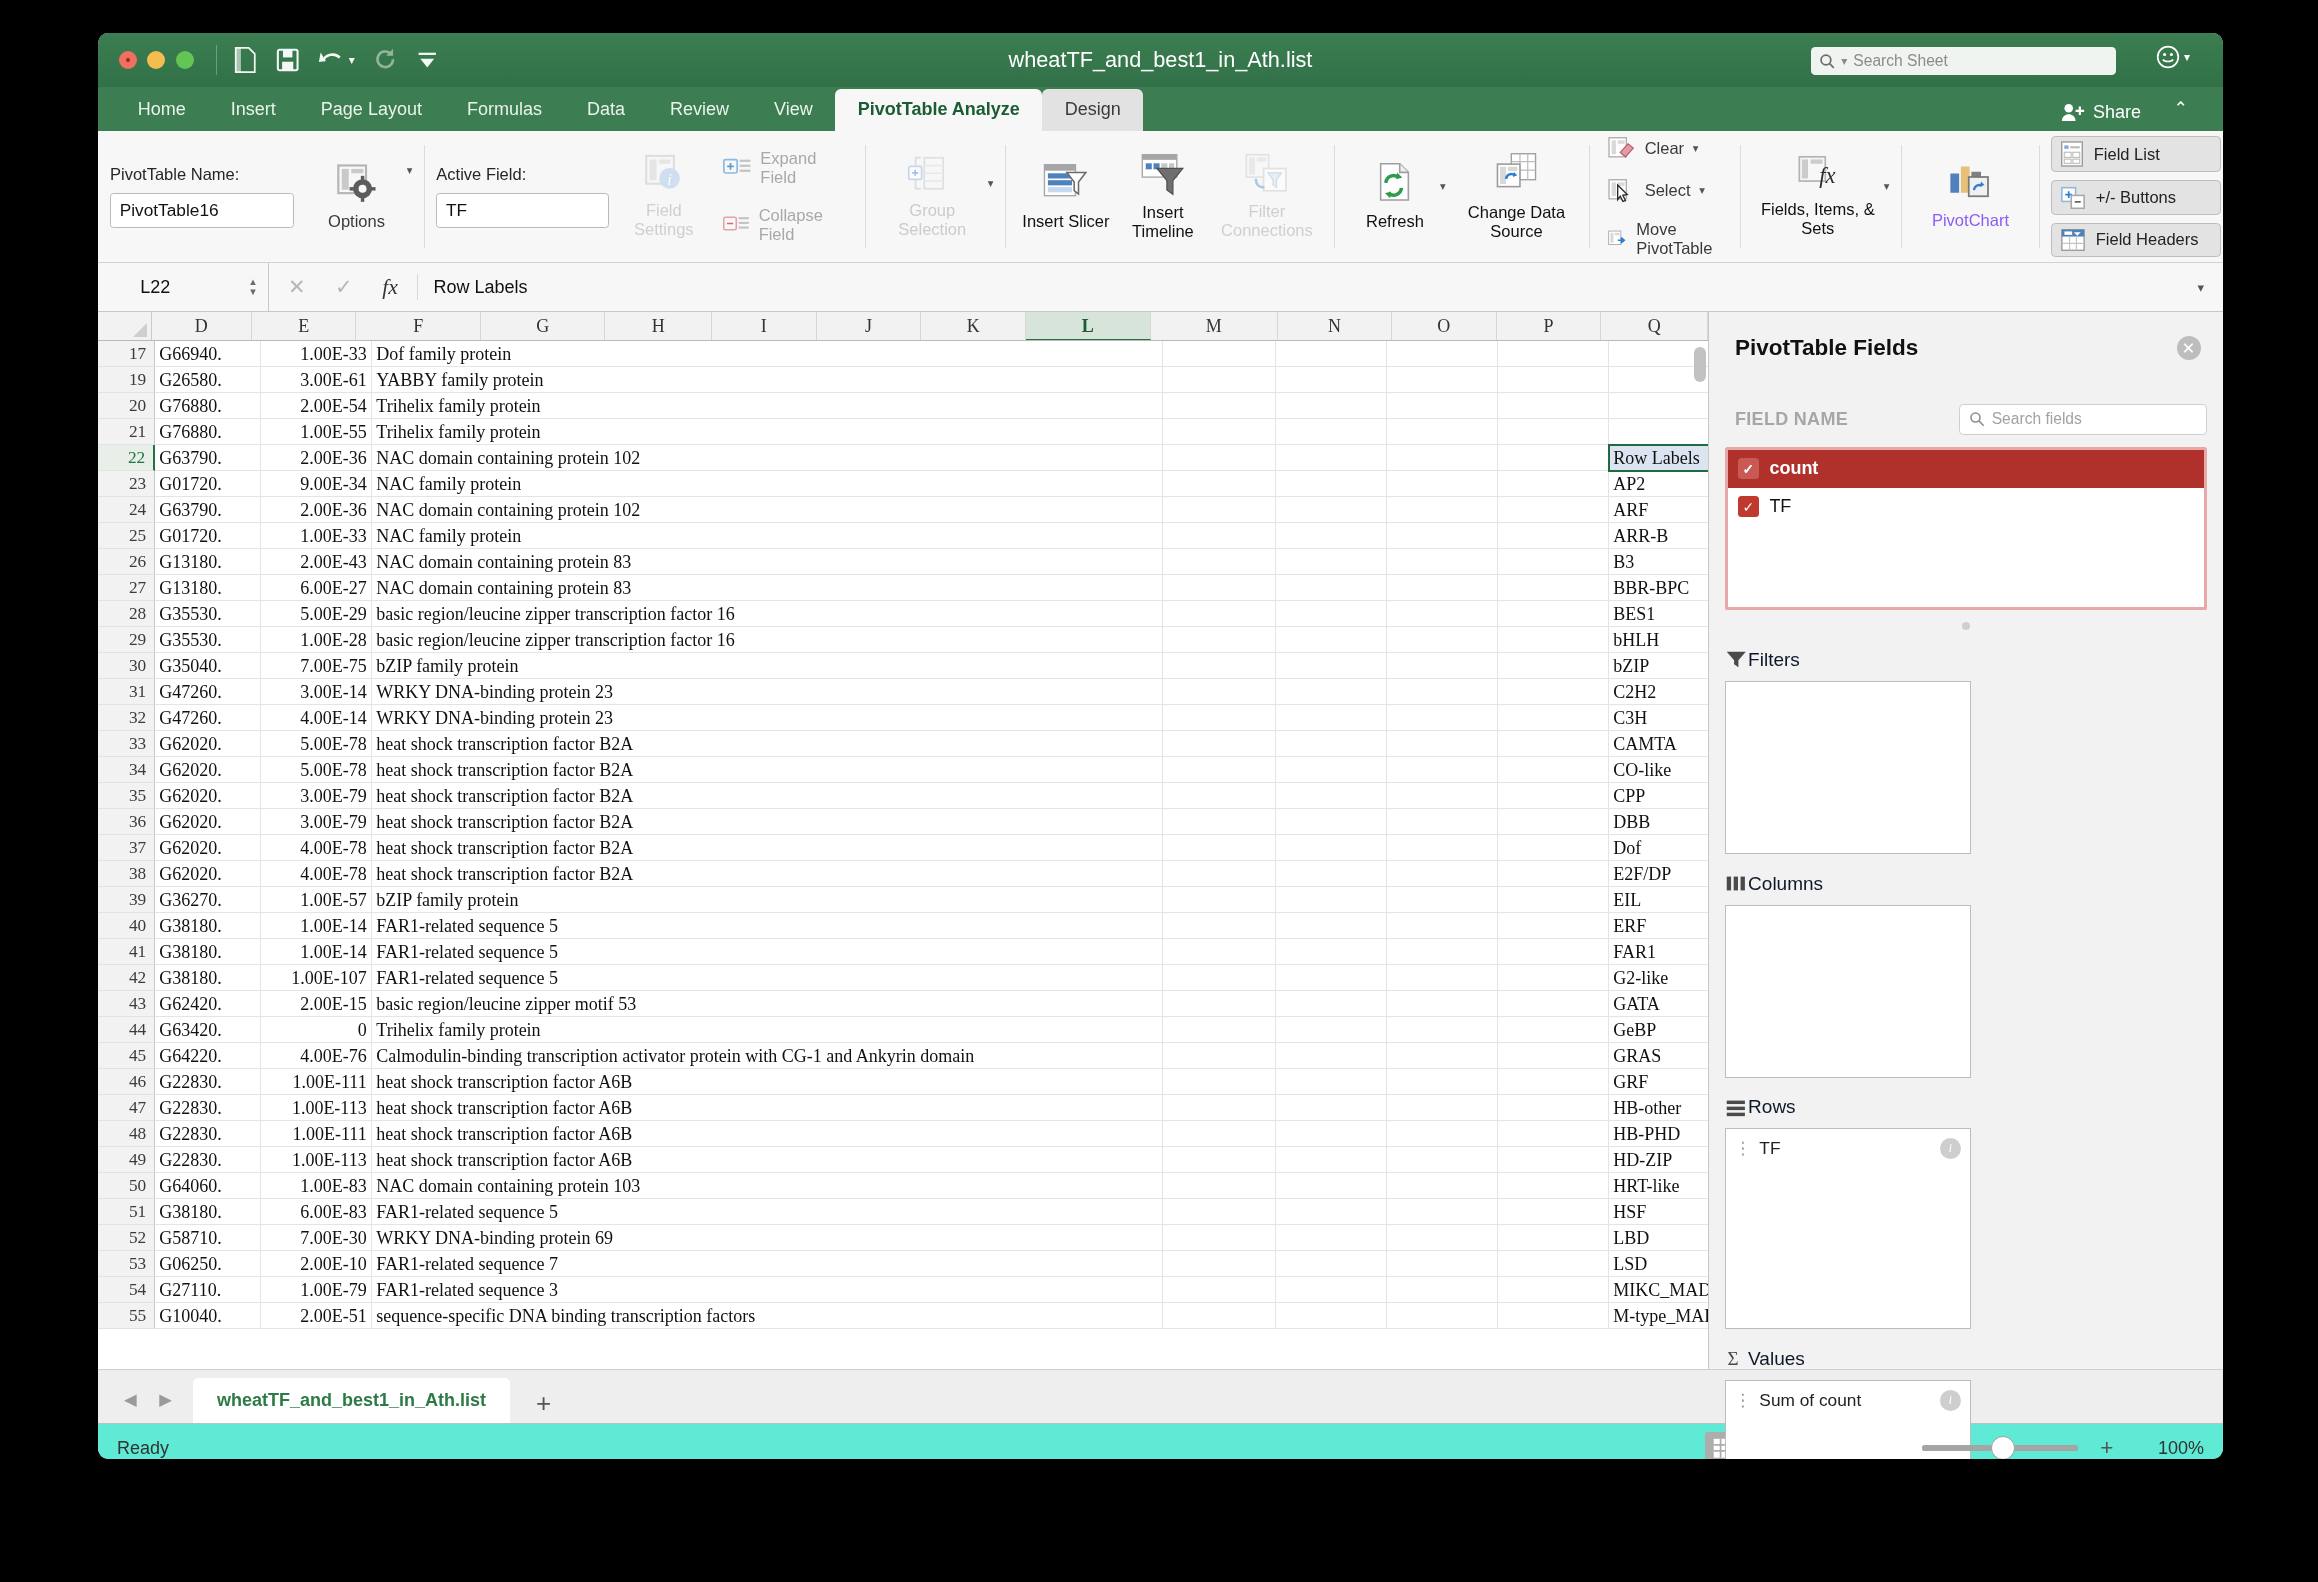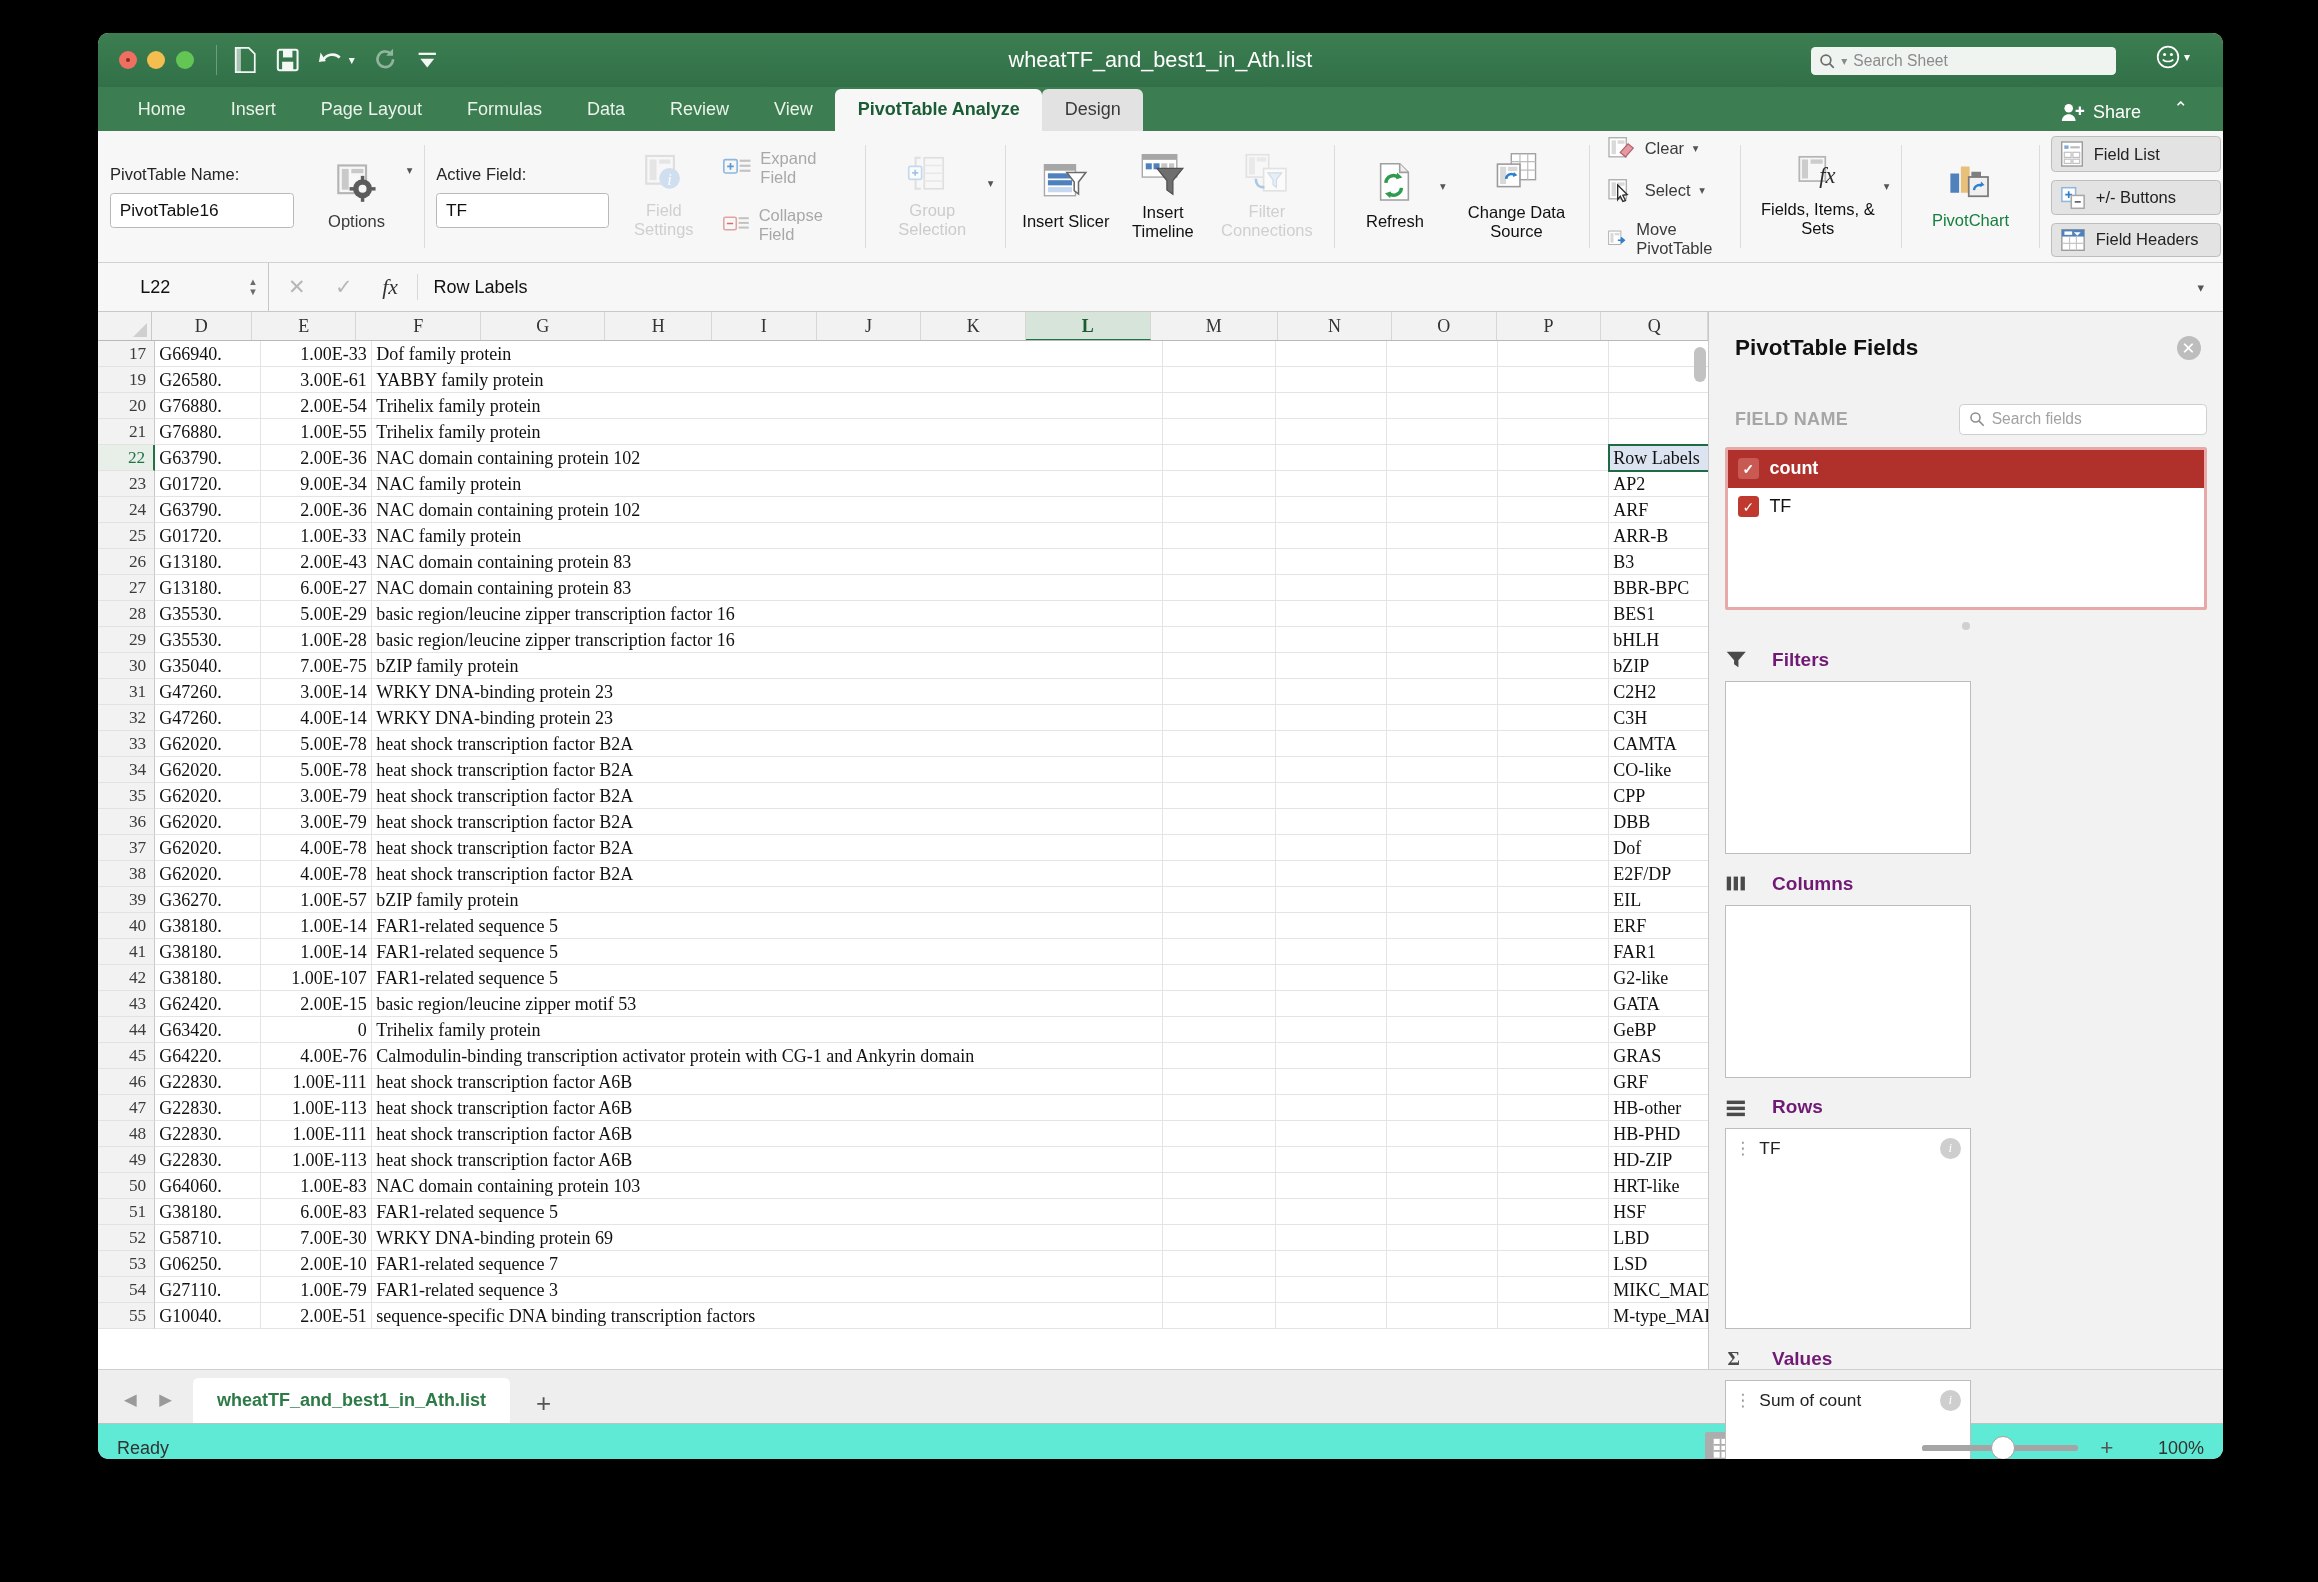--- a/index.html
+++ b/index.html
@@ -181,21 +181,21 @@
     margin-top: 12px; height: 163px; background:#fff;
     border: 3.5px solid #e6a9a7; border-radius:2.6px; overflow:hidden;
   }
   .fitem { display:flex; align-items:center; gap:10.4px; height:38px; padding: 0 10.4px; font-size:18px; color:#111; }
   .fitem.on { background:#b0312c; color:#fff; font-weight:700; }
   .chk { width:21px;height:21px;border-radius:3.5px;background:#c0392f;color:#fff;display:flex;align-items:center;justify-content:center;font-size:14px;}
   .fitem.on .chk { background:#c85a53; }
   .dragdot { width: 8.7px;height:8.7px;border-radius:50%;background:#cfcfcf;margin: 12px auto 8.7px auto;}
   .areas { display:flex; flex-wrap:wrap; gap: 8.7px 15.6px; }
   .area { width: 246px; }
-  .area-hdr { display:flex; align-items:center; gap:25px; font-size:19px; color:#701a75; height:42px;font-weight:bold; }
+  .area-hdr { display:flex; align-items:center; gap:1px; font-size:19px; color:#0f172a; height:42px; }
   .area-box { height: 173px; background:#fff; border:0.9px solid #bdbdbd; }
   .area-box.tall { height: 201px; }
   .chip { display:flex; align-items:center; gap:8.7px; font-size:17.3px; color:#222; padding: 8.7px 8.7px 0 8.7px; }
   .grip { color:#9a9a9a; font-size:17.3px; letter-spacing:-0.9px; line-height:.7; }
   .infoic { margin-left:auto; width:21px;height:21px;border-radius:50%;background:#cecece;color:#fff;
             display:flex;align-items:center;justify-content:center;font-size:13px;font-style:italic;font-family:"Liberation Serif",serif;}
 
   
   .tabbar { height: 54px; background:#eeeeee; display:flex; align-items:flex-end; border-top:0.9px solid #cfcfcf; }
   .navarrows { display:flex; gap:22.5px; padding: 0 21px 14px 26px; color:#9a9a9a; font-size:16.5px;}
@@ -506,21 +506,21 @@
     <div class="grp">
       <div class="bigbtn" style="width:114px">
         <svg width="49" height="42" viewBox="0 0 56 48">
           <rect x="5" y="12" width="10" height="22" fill="#4f81bd"></rect>
           <rect x="17" y="4" width="10" height="30" fill="#e8c07a"></rect>
           <rect x="29" y="10" width="11" height="12" fill="#7f7f7f"></rect>
           <rect x="26" y="16" width="22" height="22" fill="#f0f0f0" stroke="#7a7a7a" stroke-width="2"></rect>
           <path d="M32 31a6 6 0 0 1 9-5" fill="none" stroke="#2f7fd0" stroke-width="2.6"></path>
           <path d="M40 21l4 4-5 2z" fill="#2f7fd0"></path>
         </svg>
-        <span class="lblbtn" style="color:#15803d">PivotChart</span>
+        <span class="lblbtn" style="color:#8b5cf6">PivotChart</span>
       </div>
     </div>
 
     <div class="grp">
       <div class="stackcol" style="gap:7.8px">
         <div class="sqbtn">
           <svg width="24" height="26" viewBox="0 0 28 30">
             <rect x="2" y="1" width="24" height="28" fill="#fff" stroke="#9a9a9a" stroke-width="1.6"></rect>
             <rect x="5" y="5" width="5" height="4" fill="#7fa9d8"></rect>
               <rect x="12" y="6" width="11" height="2.4" fill="#b9b9b9"></rect>

